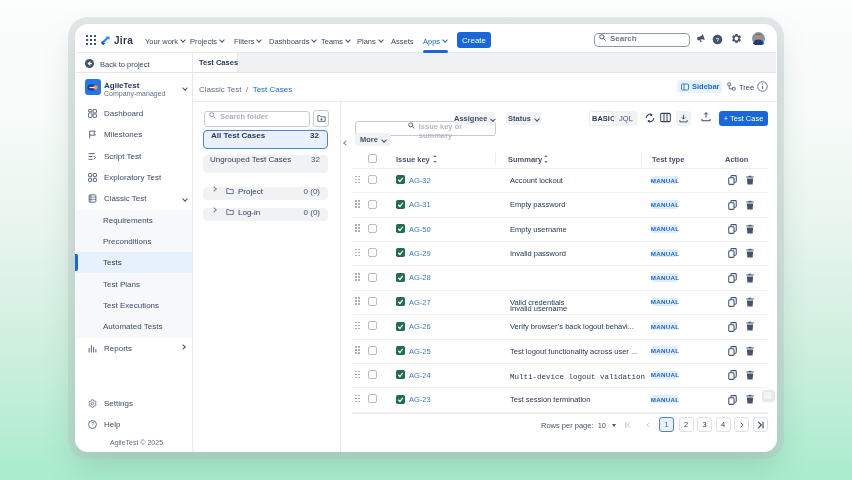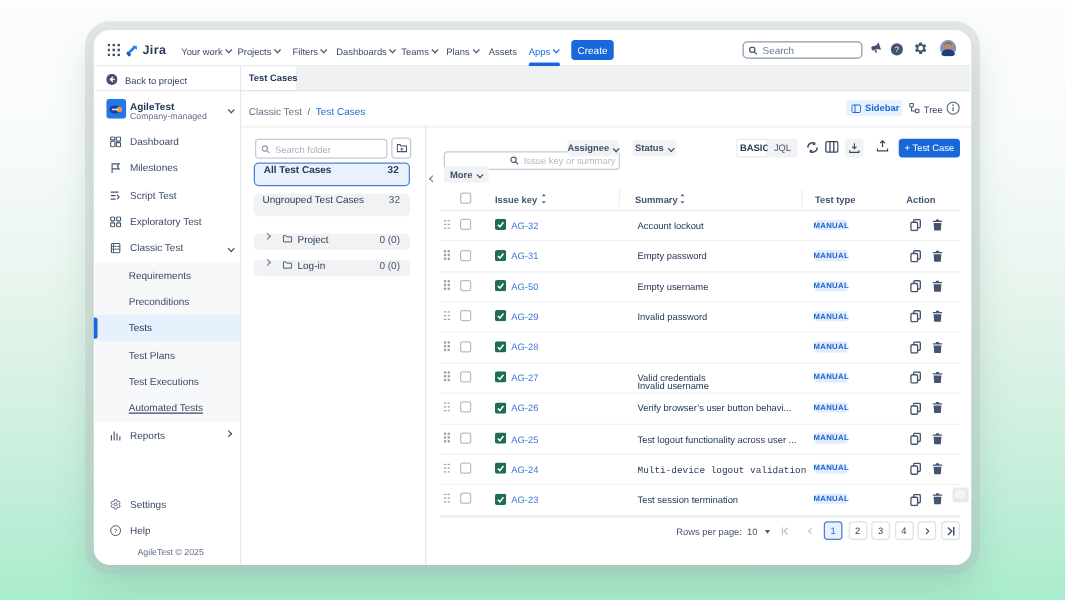--- a/index.html
+++ b/index.html
@@ -8,21 +8,21 @@
     background:linear-gradient(180deg,#fcfdfd 0%,#f7fbf9 25%,#e6f4ec 50%,#ccefdd 75%,#a9ecce 100%);}
   .abs{position:absolute;}
   .card{left:75px;top:24px;width:702px;height:428px;background:#fff;border-radius:13px;
     box-shadow:0 0 0 7px rgba(183,189,193,0.34),0 14px 30px rgba(70,130,105,0.25);}
   .txt{position:absolute;white-space:nowrap;color:#344563;}
   .navtxt{font-size:7.5px;color:#3b4a66;}
   .chev{display:inline-block;width:3px;height:3px;border-right:1.2px solid #44546f;border-bottom:1.2px solid #44546f;transform:rotate(45deg);margin-left:3px;vertical-align:1.5px;}
   .chevblue{border-color:#1868db;}
   .graybtn{position:absolute;background:#f1f2f4;border-radius:3px;color:#40506b;font-weight:bold;font-size:7.5px;display:flex;align-items:center;justify-content:center;}
   .bluebtn{position:absolute;background:#1868db;border-radius:3px;color:#fff;display:flex;align-items:center;justify-content:center;}
-  .inp{position:absolute;background:#fff;border:1px solid #c5cad3;border-radius:3px;display:flex;align-items:center;}
+  .inp{position:absolute;background:#fff;border:1px solid #c5cad3;border-radius:3px;display:flex;align-items:flex-start;font-weight:bold;}
   .ph{color:#a9b0bc;font-size:7.5px;margin-left:4px;}
   .vline{position:absolute;width:1px;background:#e6e8ec;}
   .hline{position:absolute;height:1px;background:#e6e8ec;}
   .mitem{position:absolute;left:75px;width:117px;height:21.3px;display:flex;align-items:center;font-size:8px;color:#3b4a66;}
   .mitem svg{margin-left:13px;margin-right:7px;flex:0 0 auto;}
   .sub{padding-left:27px;}
   .folder-item{position:absolute;left:203px;width:125px;border-radius:4px;background:#f1f2f4;display:flex;align-items:flex-start;font-size:8px;color:#2c3c57;box-sizing:border-box;}
   .cnt{position:absolute;right:8px;font-size:8px;color:#44546f;}
   .hdr{font-weight:bold;font-size:7.5px;color:#44546f;}
   .row-sum{font-size:7.5px;color:#253858;}
@@ -160,21 +160,21 @@
   <span class="chev abs" style="left:180px;top:197px;"></span>
 
   <div class="abs" style="left:76px;top:209.5px;width:116px;height:128px;background:#f7f8f9;"></div>
   <div class="mitem sub" style="top:209.5px;left:76px;">Requirements</div>
   <div class="mitem sub" style="top:230.8px;left:76px;">Preconditions</div>
   <div class="abs" style="left:76px;top:252.1px;width:116px;height:21.3px;background:#e7f0fd;"></div>
   <div class="abs" style="left:75px;top:254px;width:3px;height:17px;background:#1868db;border-radius:0 2px 2px 0;"></div>
   <div class="mitem sub" style="top:252.1px;left:76px;color:#253858;">Tests</div>
   <div class="mitem sub" style="top:273.4px;left:76px;">Test Plans</div>
   <div class="mitem sub" style="top:294.7px;left:76px;">Test Executions</div>
-  <div class="mitem sub" style="top:316px;left:76px;text-decoration:underline;">Automated Tests</div>
+  <div class="mitem sub" style="top:316px;left:76px;">Automated Tests</div>
 
   <div class="mitem" style="top:337.7px;">
     <svg width="9" height="9" viewBox="0 0 16 16">
         <g stroke="#44546f" stroke-width="1.6">
           <line x1="2" y1="15" x2="2" y2="7"></line>
           <line x1="6" y1="15" x2="6" y2="2"></line>
           <line x1="10" y1="15" x2="10" y2="5"></line>
           <line x1="14" y1="15" x2="14" y2="9"></line>
         </g>
       </svg>Reports</div>
@@ -488,21 +488,21 @@
       <i></i>
       <i></i>
       <i></i>
     </div>
   <div class="cb" style="left:368px;top:321.3px;"></div>
   <svg class="abs" style="left:396px;top:321.5px;" width="9" height="9" viewBox="0 0 16 16">
       <rect width="16" height="16" rx="3" fill="#1f6e51"></rect>
       <path d="M4 8.5 7 11.5 12 5" stroke="#fff" stroke-width="2.2" fill="none"></path>
     </svg>
   <div class="txt aglink" style="left:409px;top:322.1px;">AG-26</div>
-  <div class="txt row-sum" style="left:510px;top:322.1px;">Verify browser’s user button behavi...</div>
+  <div class="txt row-sum" style="left:510px;top:322.1px;">Verify browser’s back logout behavi...</div>
   <div class="manual" style="left:652px;top:321.9px;width:26px;height:8.5px;">MANUAL</div>
   <svg class="abs" style="left:728px;top:321.5px;" width="9" height="10" viewBox="0 0 14 16">
       <rect x="4.5" y="1" width="8.5" height="10.5" rx="1.5" fill="#fff" stroke="#44546f" stroke-width="1.7"></rect>
       <rect x="1" y="4.5" width="8.5" height="10.5" rx="1.5" fill="#fff" stroke="#44546f" stroke-width="1.7"></rect>
     </svg>
   <svg class="abs" style="left:745px;top:321.3px;" width="10" height="10" viewBox="0 0 16 16">
       <path d="M6.2 1h3.6l.5 1.5H14V4H2V2.5h3.7z" fill="#44546f"></path>
       <path d="M3 5.5h10L12.2 15H3.8z" fill="#44546f"></path>
     </svg>
   <div class="hline" style="left:352px;top:338.5px;width:416px;background:#f0f1f3;"></div>

